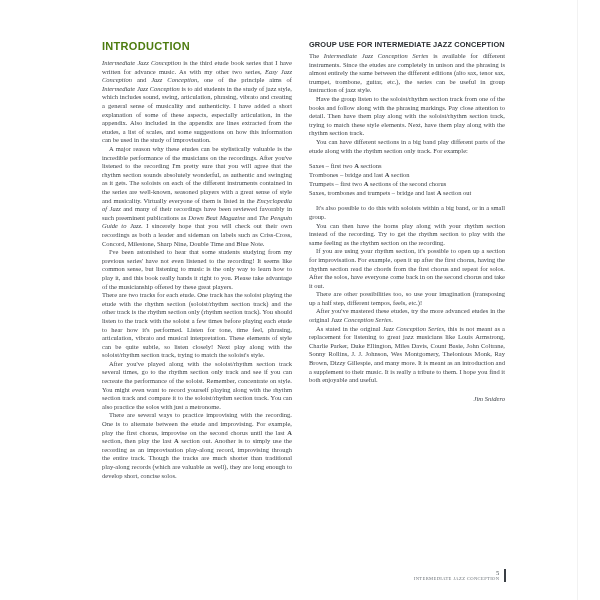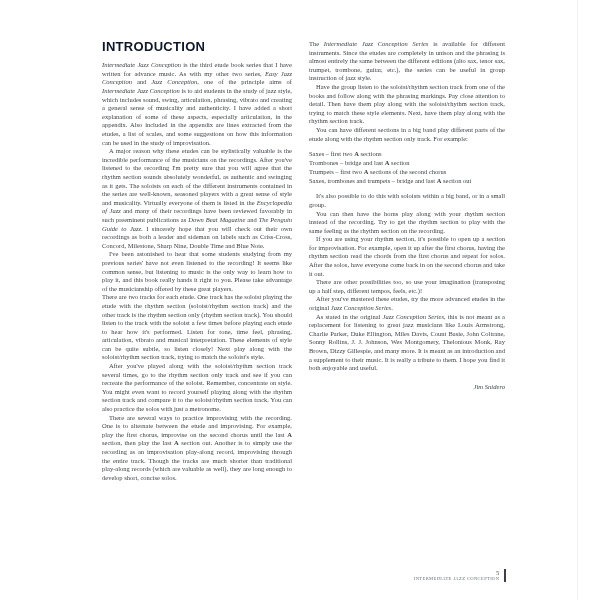--- a/index.html
+++ b/index.html
@@ -44,23 +44,23 @@
   .column {
     width: 190px;
     flex: 0 0 190px;
   }
 
   .col-right { width: 196px; flex: 0 0 196px; }
 
   h1.page-title {
     font-family: "Liberation Sans", sans-serif;
     font-weight: bold;
-    font-size: 13px;
+    font-size: 11px;
     letter-spacing: 0.3px;
-    color: #0f172a;
+    color: #4d7c0f;
     margin: 0 0 7px 0;
     line-height: 1.1;
   }
 
   h2.section-title {
     font-family: "Liberation Sans", sans-serif;
     font-weight: bold;
     font-size: 7.4px;
     letter-spacing: 0.12px;
     color: #2b2f33;
@@ -171,20 +171,21 @@
 
 
         <p class="para noindent">There are two tracks for each etude. One track has the soloist playing the etude with the rhythm section (soloist/rhythm section track) and the other track is the rhythm section only (rhythm section track). You should listen to the track with the soloist a few times before playing each etude to hear how it's performed. Listen for tone, time feel, phrasing, articulation, vibrato and musical interpretation. These elements of style can be quite subtle, so listen closely! Next play along with the soloist/rhythm section track, trying to match the soloist's style.</p>
         <p class="para">After you've played along with the soloist/rhythm section track several times, go to the rhythm section only track and see if you can recreate the performance of the soloist. Remember, concentrate on style. You might even want to record yourself playing along with the rhythm section track and compare it to the soloist/rhythm section track. You can also practice the solos with just a metronome.</p>
         <p class="para">There are several ways to practice improvising with the recording. One is to alternate between the etude and improvising. For example, play the first chorus, improvise on the second chorus until the last <b>A</b> section, then play the last <b>A</b> section out. Another is to simply use the recording as an improvisation play-along record, improvising through the entire track. Though the tracks are much shorter than traditional play-along records (which are valuable as well), they are long enough to develop short, concise solos.</p>
 
       </div>
 
       <div class="column col-right">
 
+        <h2 class="section-title first">GROUP USE FOR INTERMEDIATE JAZZ CONCEPTION</h2>
 
         <p class="para noindent">The <i><i>Intermediate <i>Jazz Conception</i></i> Series</i> is available for different instruments. Since the etudes are completely in unison and the phrasing is almost entirely the same between the different editions (alto sax, tenor sax, trumpet, trombone, guitar, etc.), the series can be useful in group instruction of jazz style.</p>
         <p class="para">Have the group listen to the soloist/rhythm section track from one of the books and follow along with the phrasing markings. Pay close attention to detail. Then have them play along with the soloist/rhythm section track, trying to match these style elements. Next, have them play along with the rhythm section track.</p>
         <p class="para">You can have different sections in a big band play different parts of the etude along with the rhythm section only track. For example:</p>
 
         <ul class="example-list">
           <li>Saxes – first two <b>A</b> sections</li>
           <li>Trombones – bridge and last <b>A</b> section</li>
           <li>Trumpets – first two <b>A</b> sections of the second chorus</li>
           <li>Saxes, trombones and trumpets – bridge and last <b>A</b> section out</li>

